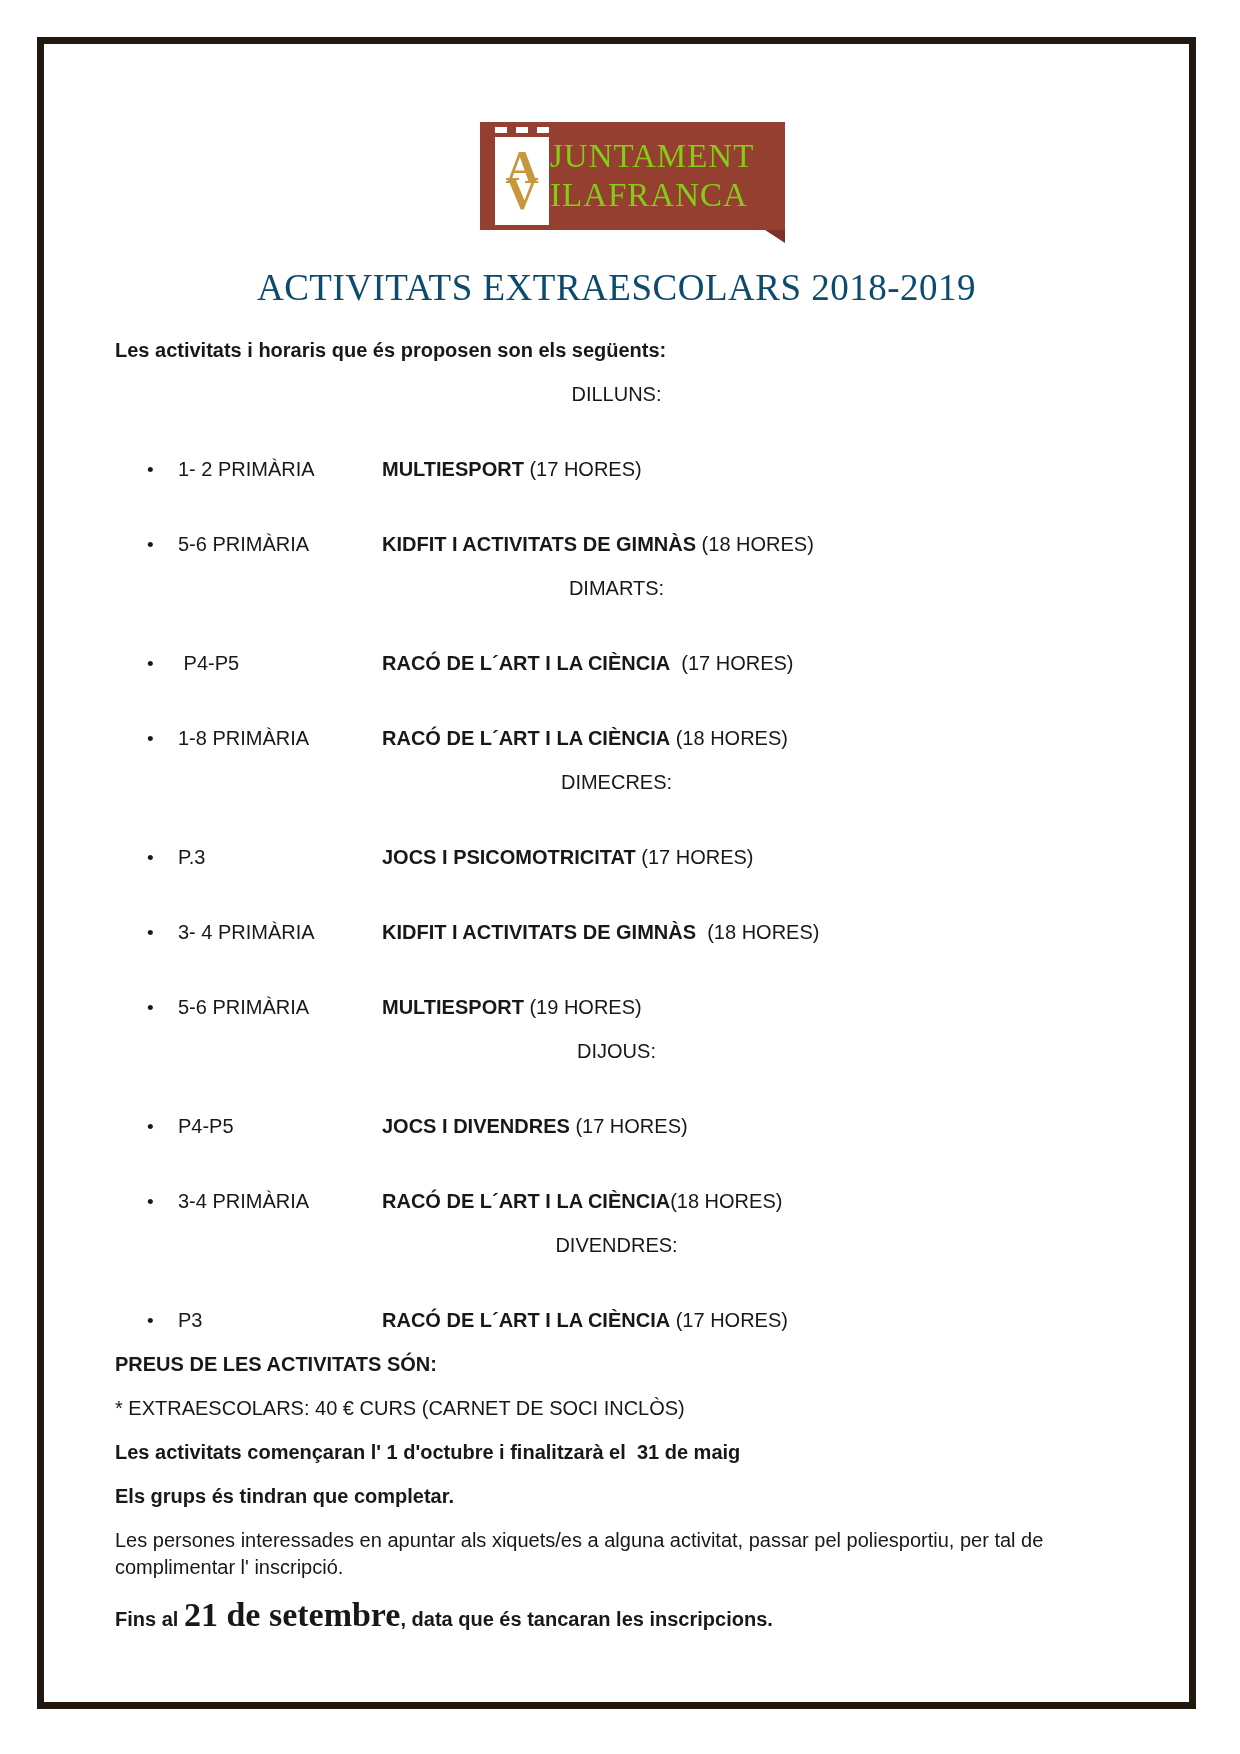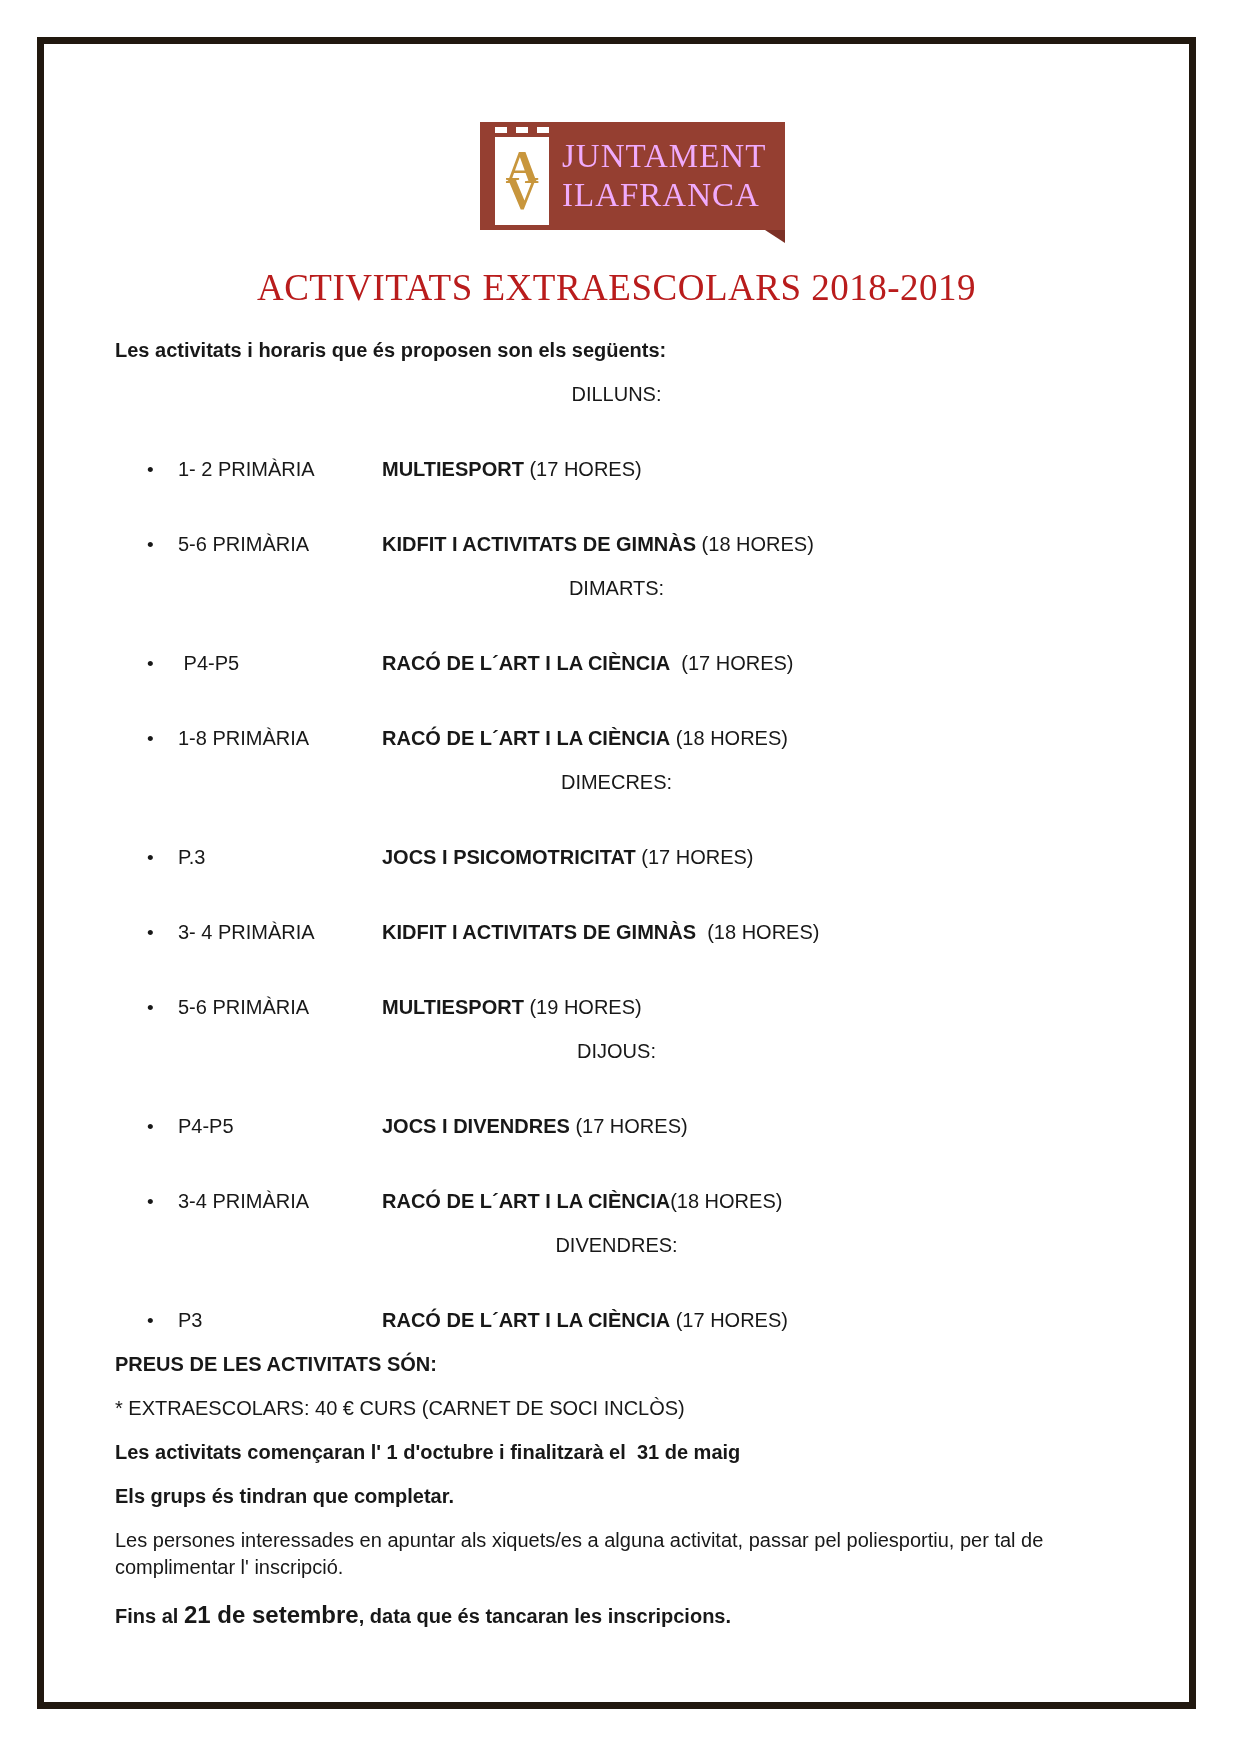--- a/index.html
+++ b/index.html
@@ -27,44 +27,44 @@
   .merlons { width:54px; display:flex; justify-content:space-between; margin-bottom:4px; }
   .merlons span { width:12px; height:6px; background:#ffffff; }
   .tower {
     width:54px; height:88px; background:#ffffff;
     display:flex; flex-direction:column; align-items:center; justify-content:center;
     font-family:"Liberation Serif", serif; font-weight:bold;
   }
   .tower .em-a { font-size:46px; line-height:40px; }
   .tower .em-v { font-size:46px; line-height:40px; margin-top:-14px; }
   .logo-text {
-    margin-left:12px; color:#f0abfc; font-family:"Liberation Serif", serif;
+    color:#84cc16; font-family:"Liberation Serif", serif;
     font-size:33px; line-height:39px; letter-spacing:1px; white-space:nowrap;
   }
 
   
   .title {
     margin:36px 0 16px 0; text-align:center; font-weight:normal;
     font-family:"Liberation Serif", serif; font-size:37px; letter-spacing:0.5px;
-    color:#b91c1c;
+    color:#0c4a6e;
   }
 
   
   .doc-body { padding:0 71px; font-size:20px; line-height:27px; }
   .para { margin:17px 0 0 0; }
   .bold { font-weight:bold; }
   .intro { margin-top:28px; }
   .day-name { margin-top:17px;text-align:center; }
   .row { display:flex; margin-top:16px; align-items:baseline; }
   .bullet { margin-left:32px; width:31px; font-size:19px; }
   .group { width:204px; white-space:pre; }
   .activity { white-space:pre;margin-top:32px; }
   .activity .act { font-weight:bold; }
   .deadline { margin-top:20px; }
-  .deadline .big { font-size:24px; }
+  .deadline .big { font-size:34px;font-family:Liberation Serif, serif; }
 </style>
 </head>
 <body>
 
 <div class="frame">
 
   <div class="logo" style="background:#953f31;">
     <div class="emblem">
       <div class="merlons">
           <span></span>

